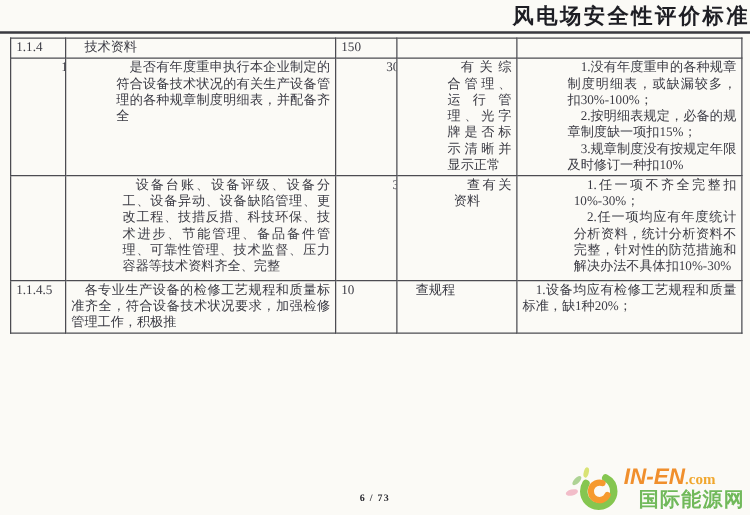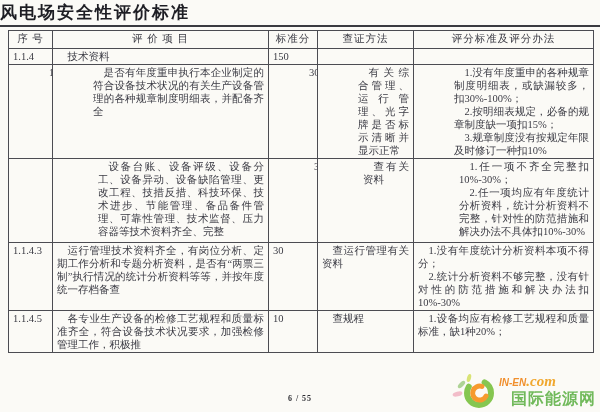--- a/index.html
+++ b/index.html
@@ -3,21 +3,21 @@
 <meta charset="utf-8">
 <style>
   html,body{margin:0;padding:0;}
   body{
     width:600px;height:412px;position:relative;overflow:hidden;
     background:#fbfaf6;
     font-family:"Liberation Serif","DejaVu Serif",serif;
     color:#34343c;
   }
   .doc-title{
-    text-align:left;padding-top:3px;font-size:17px;font-weight:700;
+    text-align:right;padding-top:3px;font-size:17px;font-weight:700;
     letter-spacing:2px;color:#1e1e24;line-height:20px;
   }
   .title-rule{height:0;border-top:2px solid #3a3a40;margin-top:2px;}
   table.eval{
     position:absolute;left:8px;top:30px;width:585px;
     border-collapse:collapse;table-layout:fixed;
   }
   table.eval td,table.eval th{
     border:1px solid #4c4c52;
     font-size:10.5px;line-height:13px;font-weight:400;
@@ -39,23 +39,23 @@
     position:absolute;left:0;right:0;bottom:9px;text-align:center;
     font-size:8px;font-weight:700;letter-spacing:1px;color:#2c2c32;
   }
   .watermark{
     position:absolute;right:4px;bottom:2px;display:flex;align-items:center;
     gap:3px;opacity:.92;
   }
   .wm-text{display:flex;flex-direction:column;line-height:1;}
   .wm-brand{
     font-family:"Liberation Sans","DejaVu Sans",sans-serif;
-    font-style:italic;font-weight:700;font-size:10px;color:#f0861d;letter-spacing:0;
+    font-style:italic;font-weight:700;font-size:18px;color:#f0861d;letter-spacing:0;
   }
-  .wm-tld{font-size:15px;color:#f0a01d;font-weight:700;font-style:italic;}
+  .wm-tld{font-size:12px;color:#f0a01d;font-weight:700;}
   .wm-site{
     font-family:"Liberation Sans","DejaVu Sans",sans-serif;
     font-weight:700;font-size:16px;color:#66b44e;letter-spacing:1px;margin-top:2px;
     text-shadow:0 0 1px #fff;
     margin-left:12px;
   }
 </style>
 </head>
 <body>
 
@@ -64,27 +64,20 @@
 
 <table class="eval">
   <colgroup>
     <col style="width:44px">
       <col style="width:216px">
       <col style="width:49px">
     <col style="width:96px">
       <col style="width:180px">
   </colgroup>
   <tbody>
-      <tr>
-    <th>序  号</th>
-    <th>评 价 项 目</th>
-    <th>标准分</th>
-    <th>查证方法</th>
-    <th>评分标准及评分办法</th>
-  </tr>
 
 
   <tr class="h-r1">
     <td class="c-no">1.1.4</td>
     <td class="c-item">
           <p>技术资料</p>
         </td>
     <td class="c-score">150</td>
     <td class="c-method"></td>
     <td class="c-criteria"></td>
@@ -114,53 +107,39 @@
     <td class="c-score">30</td>
     <td class="c-method">
           <p>查有关资料</p>
         </td>
     <td class="c-criteria">
       <p>1.任一项不齐全完整扣10%-30%；</p>
       <p>2.任一项均应有年度统计分析资料，统计分析资料不完整，针对性的防范措施和解决办法不具体扣10%-30%</p>
     </td>
   </tr>
 
-  <tr class="h-r4">
-    <td class="c-no">1.1.4.3</td>
-    <td class="c-item">
-          <p>运行管理技术资料齐全，有岗位分析、定期工作分析和专题分析资料，是否有“两票三制”执行情况的统计分析资料等等，并按年度统一存档备查</p>
-        </td>
-    <td class="c-score">30</td>
-    <td class="c-method">
-          <p>查运行管理有关资料</p>
-        </td>
-    <td class="c-criteria">
-      <p>1.没有年度统计分析资料本项不得分；</p>
-      <p>2.统计分析资料不够完整，没有针对性的防范措施和解决办法扣10%-30%</p>
-    </td>
-  </tr>
 
 
   <tr class="h-r6">
     <td class="c-no">1.1.4.5</td>
     <td class="c-item">
           <p>各专业生产设备的检修工艺规程和质量标准齐全，符合设备技术状况要求，加强检修管理工作，积极推</p>
         </td>
     <td class="c-score">10</td>
     <td class="c-method">
           <p>查规程</p>
         </td>
     <td class="c-criteria">
           <p>1.设备均应有检修工艺规程和质量标准，缺1种20%；</p>
         </td>
   </tr>
 </tbody>
   </table>
 
-<div class="page-num">6 / 55</div>
+<div class="page-num">6 / 73</div>
 
 <div class="watermark">
   <svg width="44" height="40" viewBox="0 0 44 40">
     <ellipse cx="5.5" cy="24" rx="5" ry="2.4" fill="#f2b8c6" transform="rotate(-15 5.5 24)"></ellipse>
     <ellipse cx="9.5" cy="14.5" rx="4.6" ry="2.2" fill="#a8d08d" transform="rotate(-45 9.5 14.5)"></ellipse>
     <ellipse cx="17" cy="8" rx="4.2" ry="2" fill="#d7e26b" transform="rotate(-75 17 8)"></ellipse>
     <circle cx="27" cy="23" r="12" fill="none" stroke="#7cc242" stroke-width="6" stroke-dasharray="58 18" stroke-dashoffset="14" stroke-linecap="round"></circle>
     <path d="M30 16.5 a7 7 0 1 0 4 9.5" fill="none" stroke="#f6921e" stroke-width="5" stroke-linecap="round"></path>
   </svg>
   <div class="wm-text">

